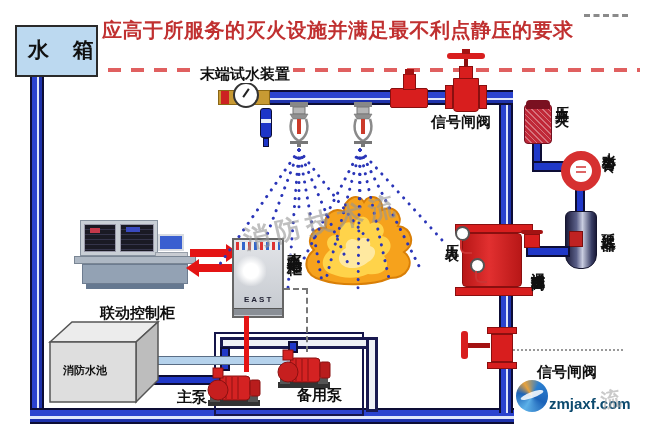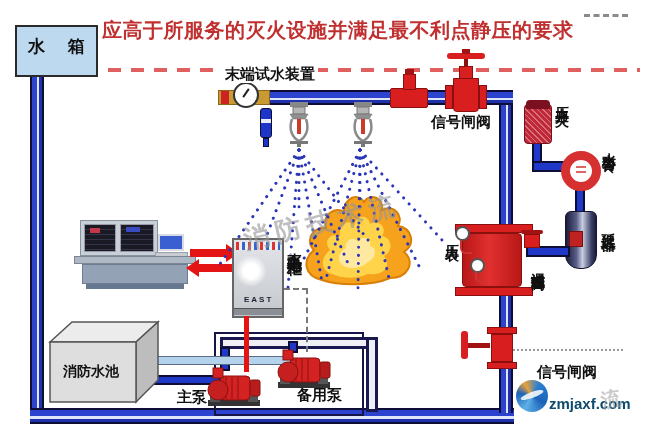--- a/index.html
+++ b/index.html
@@ -36,29 +36,29 @@
   <div class="pipe-sm" style="left:220px;top:347px;width:10px;height:24px;"></div>
   <div class="pipe-sm" style="left:288px;top:341px;width:10px;height:12px;"></div>
   <div class="pipe-light" style="left:134px;top:356px;width:158px;height:9px;"></div>
   <div class="pipe-sm" style="left:131px;top:375px;width:90px;height:10px;"></div>
 
   <div class="dash-red" style="left:16px;top:68px;width:624px;"></div>
   <div class="abs" style="left:584px;top:14px;width:44px;height:0;border-top:3px dashed #8a8a8a;"></div>
   <div class="label" style="left:102px;top:19px;font-size:20px;color:#c03030;letter-spacing:.5px;">应高于所服务的灭火设施并满足最不利点静压的要求</div>
 
   <div class="dev" style="left:15px;top:25px;width:83px;height:52px;background:#bcd9f0;border:2px solid #2a2a2a;"></div>
-  <div class="label" style="left:28px;top:38px;font-size:17px;letter-spacing:9px;">水 箱</div>
+  <div class="label" style="left:28px;top:38px;font-size:21px;letter-spacing:9px;">水 箱</div>
 
   <div class="dev" style="left:218px;top:90px;width:52px;height:15px;background:#c89a33;border:1px solid #8a6616;"></div>
   <div class="dev" style="left:221px;top:91px;width:8px;height:13px;background:#c22;"></div>
   <div class="dev" style="left:233px;top:82px;width:26px;height:26px;border-radius:50%;background:#fff;border:2px solid #333;"></div>
   <div class="abs" style="left:245px;top:88px;width:2px;height:10px;background:#222;transform:rotate(35deg);"></div>
   <div class="dev" style="left:260px;top:108px;width:12px;height:30px;background:linear-gradient(180deg,#1d35c8 0 35%,#e8eef8 35% 50%,#1d35c8 50%);border:1.5px solid #0d0d35;border-radius:3px;"></div>
   <div class="dev" style="left:263px;top:138px;width:6px;height:9px;background:#1d35c8;border:1px solid #0d0d35;"></div>
-  <div class="label whitebg" style="left:197px;top:66px;margin-left:25px;">末端试水装置</div>
+  <div class="label whitebg" style="left:197px;top:66px;">末端试水装置</div>
 
   <svg class="abs" style="left:285px;top:102px;" width="28" height="46" viewBox="0 0 28 46">
     <rect x="5" y="0" width="18" height="5" fill="#888"></rect>
     <rect x="8" y="5" width="12" height="7" fill="#b5b5b5" stroke="#777"></rect>
     <path d="M5,12 h18 l-3,5 h-12 z" fill="#909090" stroke="#666" stroke-width="0.5"></path>
     <path d="M7,17 C3,28 8,36 14,39 M21,17 C25,28 20,36 14,39" stroke="#8a8a8a" stroke-width="2.5" fill="none"></path>
     <rect x="12" y="17" width="4" height="15" fill="#cc3b2a"></rect>
     <rect x="5" y="39" width="18" height="3" fill="#777"></rect>
     <rect x="12" y="42" width="4" height="3" fill="#777"></rect>
   </svg>
@@ -152,20 +152,21 @@
   <div class="dev" style="left:80px;top:220px;width:78px;height:36px;background:#c9cfd6;border:1.5px solid #8893a0;"></div>
   <div class="dev" style="left:84px;top:224px;width:32px;height:28px;background:repeating-linear-gradient(180deg,#1a1a24 0 4px,#34344a 4px 5px);border:1px solid #99a;"></div>
   <div class="abs" style="left:90px;top:228px;width:10px;height:5px;background:#c4384a;"></div>
   <div class="dev" style="left:120px;top:224px;width:34px;height:28px;background:repeating-linear-gradient(180deg,#1a1a24 0 4px,#34344a 4px 5px);border:1px solid #99a;"></div>
   <div class="abs" style="left:126px;top:227px;width:14px;height:5px;background:#3a4ac0;"></div>
   <div class="dev" style="left:158px;top:234px;width:26px;height:17px;background:#3a5fd0;border:2px solid #d8dce2;"></div>
   <div class="dev" style="left:155px;top:252px;width:33px;height:5px;background:#c8ccd2;border:1px solid #98a0aa;"></div>
   <div class="dev" style="left:74px;top:256px;width:122px;height:8px;background:#aeb8c4;border:1px solid #7a8694;"></div>
   <div class="dev" style="left:82px;top:264px;width:106px;height:20px;background:#93a2b4;border:1px solid #6d7c90;"></div>
   <div class="dev" style="left:86px;top:284px;width:98px;height:5px;background:#657890;"></div>
+  <div class="label" style="left:100px;top:305px;font-size:15px;">联动控制柜</div>
 
   <div class="abs" style="left:190px;top:249px;width:36px;height:8px;background:#e41414;"></div>
   <div class="abs" style="left:226px;top:244px;width:0;height:0;border-left:13px solid #e41414;border-top:9px solid transparent;border-bottom:9px solid transparent;"></div>
   <div class="abs" style="left:186px;top:259px;width:0;height:0;border-right:13px solid #e41414;border-top:9px solid transparent;border-bottom:9px solid transparent;"></div>
   <div class="abs" style="left:199px;top:264px;width:34px;height:8px;background:#e41414;"></div>
 
   <div class="dev" style="left:232px;top:238px;width:52px;height:80px;background:linear-gradient(180deg,#e2e4e8,#c4c8ce);border:2px solid #666;z-index:4;"></div>
   <div class="dev" style="left:236px;top:242px;width:44px;height:8px;background:repeating-linear-gradient(90deg,#d33 0 3px,#eee 3px 6px,#36c 6px 9px,#eee 9px 12px);z-index:5;"></div>
   <div class="abs" style="left:236px;top:256px;width:30px;height:30px;background:radial-gradient(circle,#fff 0 35%,rgba(255,255,255,0) 75%);z-index:5;"></div>
   <div class="label" style="left:244px;top:296px;font-size:8px;letter-spacing:2px;color:#223;z-index:5;">EAST</div>
@@ -174,21 +175,21 @@
 
   <div class="abs" style="left:244px;top:316px;width:5px;height:56px;background:#e41414;z-index:5;"></div>
   <div class="abs" style="left:284px;top:288px;width:24px;height:0;border-top:2px dashed #777;z-index:5;"></div>
   <div class="abs" style="left:306px;top:288px;width:0;height:64px;border-left:2px dashed #777;z-index:5;"></div>
 
   <svg class="abs" style="left:48px;top:318px;" width="112" height="86" viewBox="0 0 112 86">
     <polygon points="2,24 24,4 110,4 88,24" fill="#ececec" stroke="#555" stroke-width="1.5"></polygon>
     <polygon points="88,24 110,4 110,62 88,84" fill="#bdbdbd" stroke="#555" stroke-width="1.5"></polygon>
     <polygon points="2,24 88,24 88,84 2,84" fill="#dedede" stroke="#555" stroke-width="1.5"></polygon>
   </svg>
-  <div class="label" style="left:63px;top:364px;font-size:14px;">消防水池</div>
+  <div class="label" style="left:63px;top:364px;font-size:11px;">消防水池</div>
 
   <svg class="abs" style="left:206px;top:366px;z-index:3;" width="56" height="42" viewBox="0 0 56 42">
     <rect x="2" y="34" width="52" height="6" fill="#333"></rect>
     <rect x="4" y="30" width="10" height="6" fill="#555"></rect>
       <rect x="42" y="30" width="10" height="6" fill="#555"></rect>
     <rect x="14" y="10" width="30" height="24" rx="4" fill="#d42222" stroke="#8a1111"></rect>
     <path d="M20,11 v22 M26,11 v22 M32,11 v22" stroke="#a51818" stroke-width="1.5"></path>
     <circle cx="12" cy="24" r="10" fill="#c61f1f" stroke="#8a1111"></circle>
     <rect x="7" y="2" width="10" height="10" fill="#d42222" stroke="#8a1111"></rect>
     <rect x="44" y="14" width="10" height="16" rx="2" fill="#b81d1d" stroke="#8a1111"></rect>

